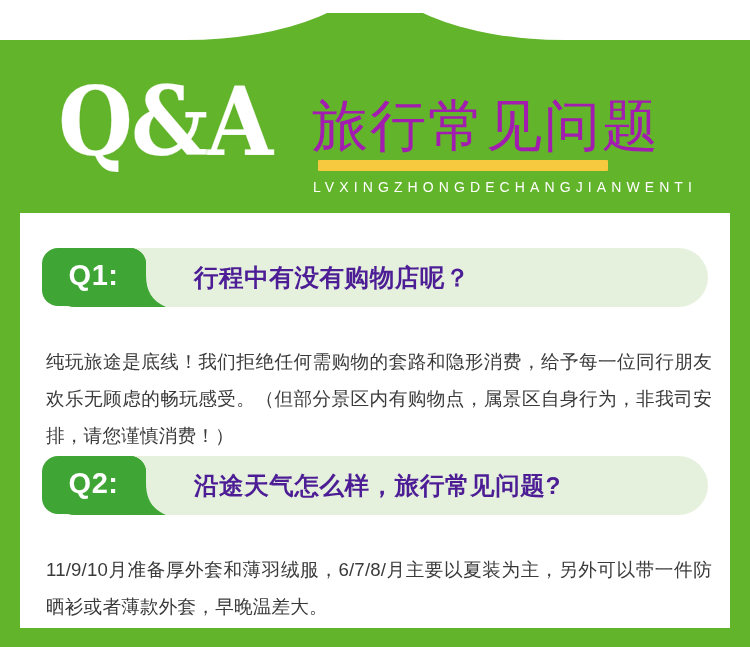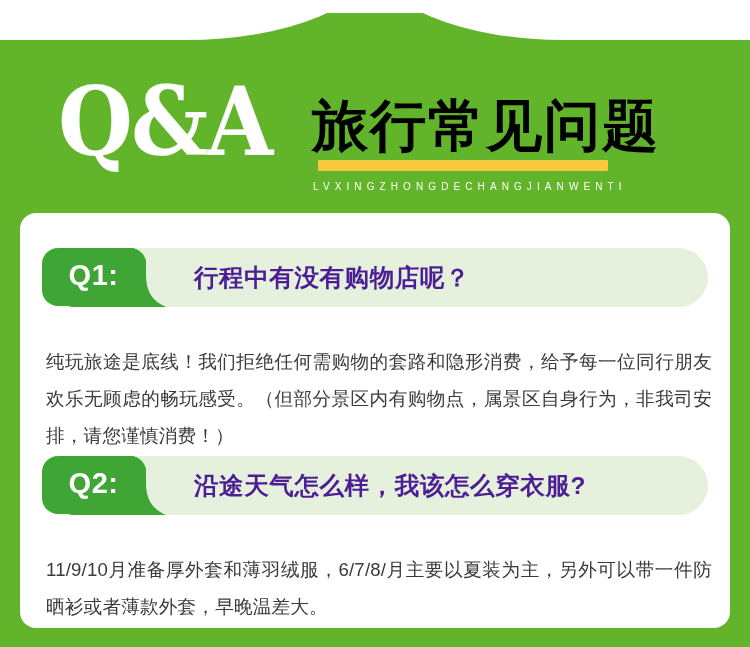--- a/index.html
+++ b/index.html
@@ -80,54 +80,54 @@
     transform: scaleY(1.1);
     transform-origin: left top;
     white-space: nowrap;
   }
   .title-cn {
     position: absolute;
     left: 312px;
     top: 83px;
     font-size: 56px;
     line-height: 60px;
-    font-weight: 700;
-    color: #000000;
+    font-weight: 400;
+    color: #a21caf;
     letter-spacing: 2px;
     white-space: nowrap;
   }
   .title-underline {
     position: absolute;
     left: 318px;
     top: 147px;
     width: 290px;
     height: 11px;
     background: #f6c93f;
     border-radius: 1px;
   }
   .title-pinyin {
     position: absolute;
     left: 313px;
     top: 165px;
-    font-size: 10px;
+    font-size: 14px;
     line-height: 18px;
     letter-spacing: 5.1px;
     color: #ffffff;
     white-space: nowrap;
   }
 
   
   .card {
     position: absolute;
     left: 20px;
     top: 213px;
     width: 710px;
     height: 415px;
     background: #ffffff;
-    border-radius: 16px;
+    border-radius: 0;
   }
 
   
   .qa-block {
     position: absolute;
     left: 0;
     width: 710px;
   }
   #qa-1 { top: 35px; }
   #qa-2 { top: 243px; }
@@ -227,19 +227,19 @@
 
     <div class="qa-block" id="qa-2">
       <div class="q-row">
         <div class="q-badge">
           <svg viewBox="0 0 124 65" xmlns="http://www.w3.org/2000/svg" aria-hidden="true">
             <path d="M16 3 H88 a16 16 0 0 1 16 16 V30 c0 16 6 26 20 32 H32 a16 16 0 0 1 -16 -16 V3 a16 16 0 0 0 0 0 Z" fill="#3fa535"></path>
             <rect x="0" y="3" width="104" height="58" rx="16" fill="#3fa535"></rect>
           </svg>
           <div class="q-badge-label">Q2:</div>
         </div>
-        <div class="q-text">沿途天气怎么样，我该怎么穿衣服?</div>
+        <div class="q-text">沿途天气怎么样，旅行常见问题?</div>
       </div>
       <div class="a-text">11/9/10月准备厚外套和薄羽绒服，6/7/8/月主要以夏装为主，另外可以带一件防晒衫或者薄款外套，早晚温差大。</div>
     </div>
 
   </div>
 </div>
 
 </body></html>

